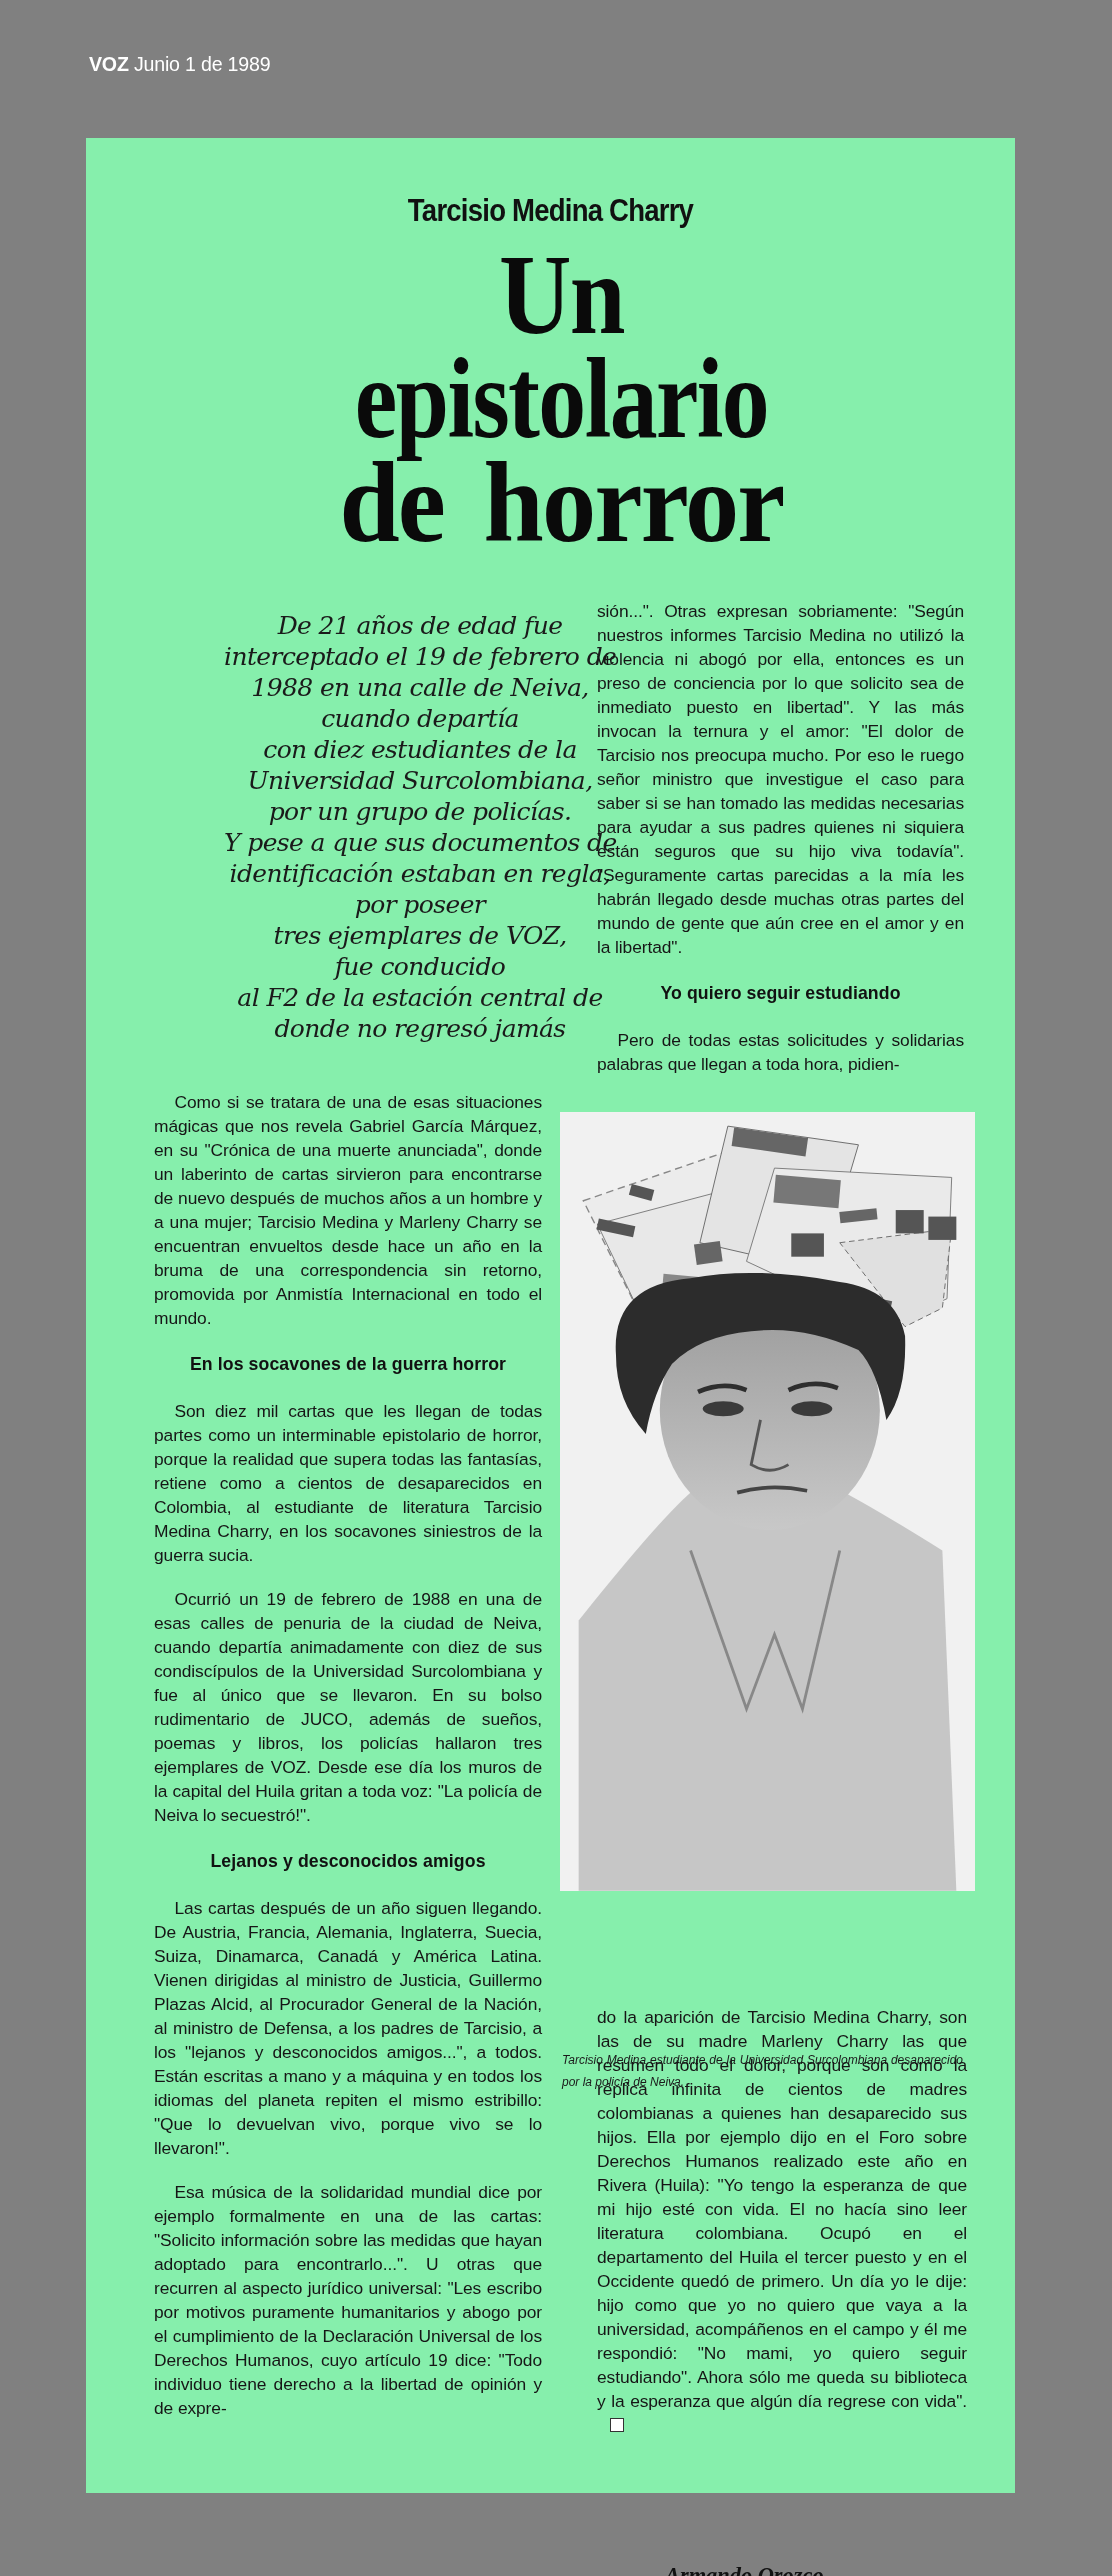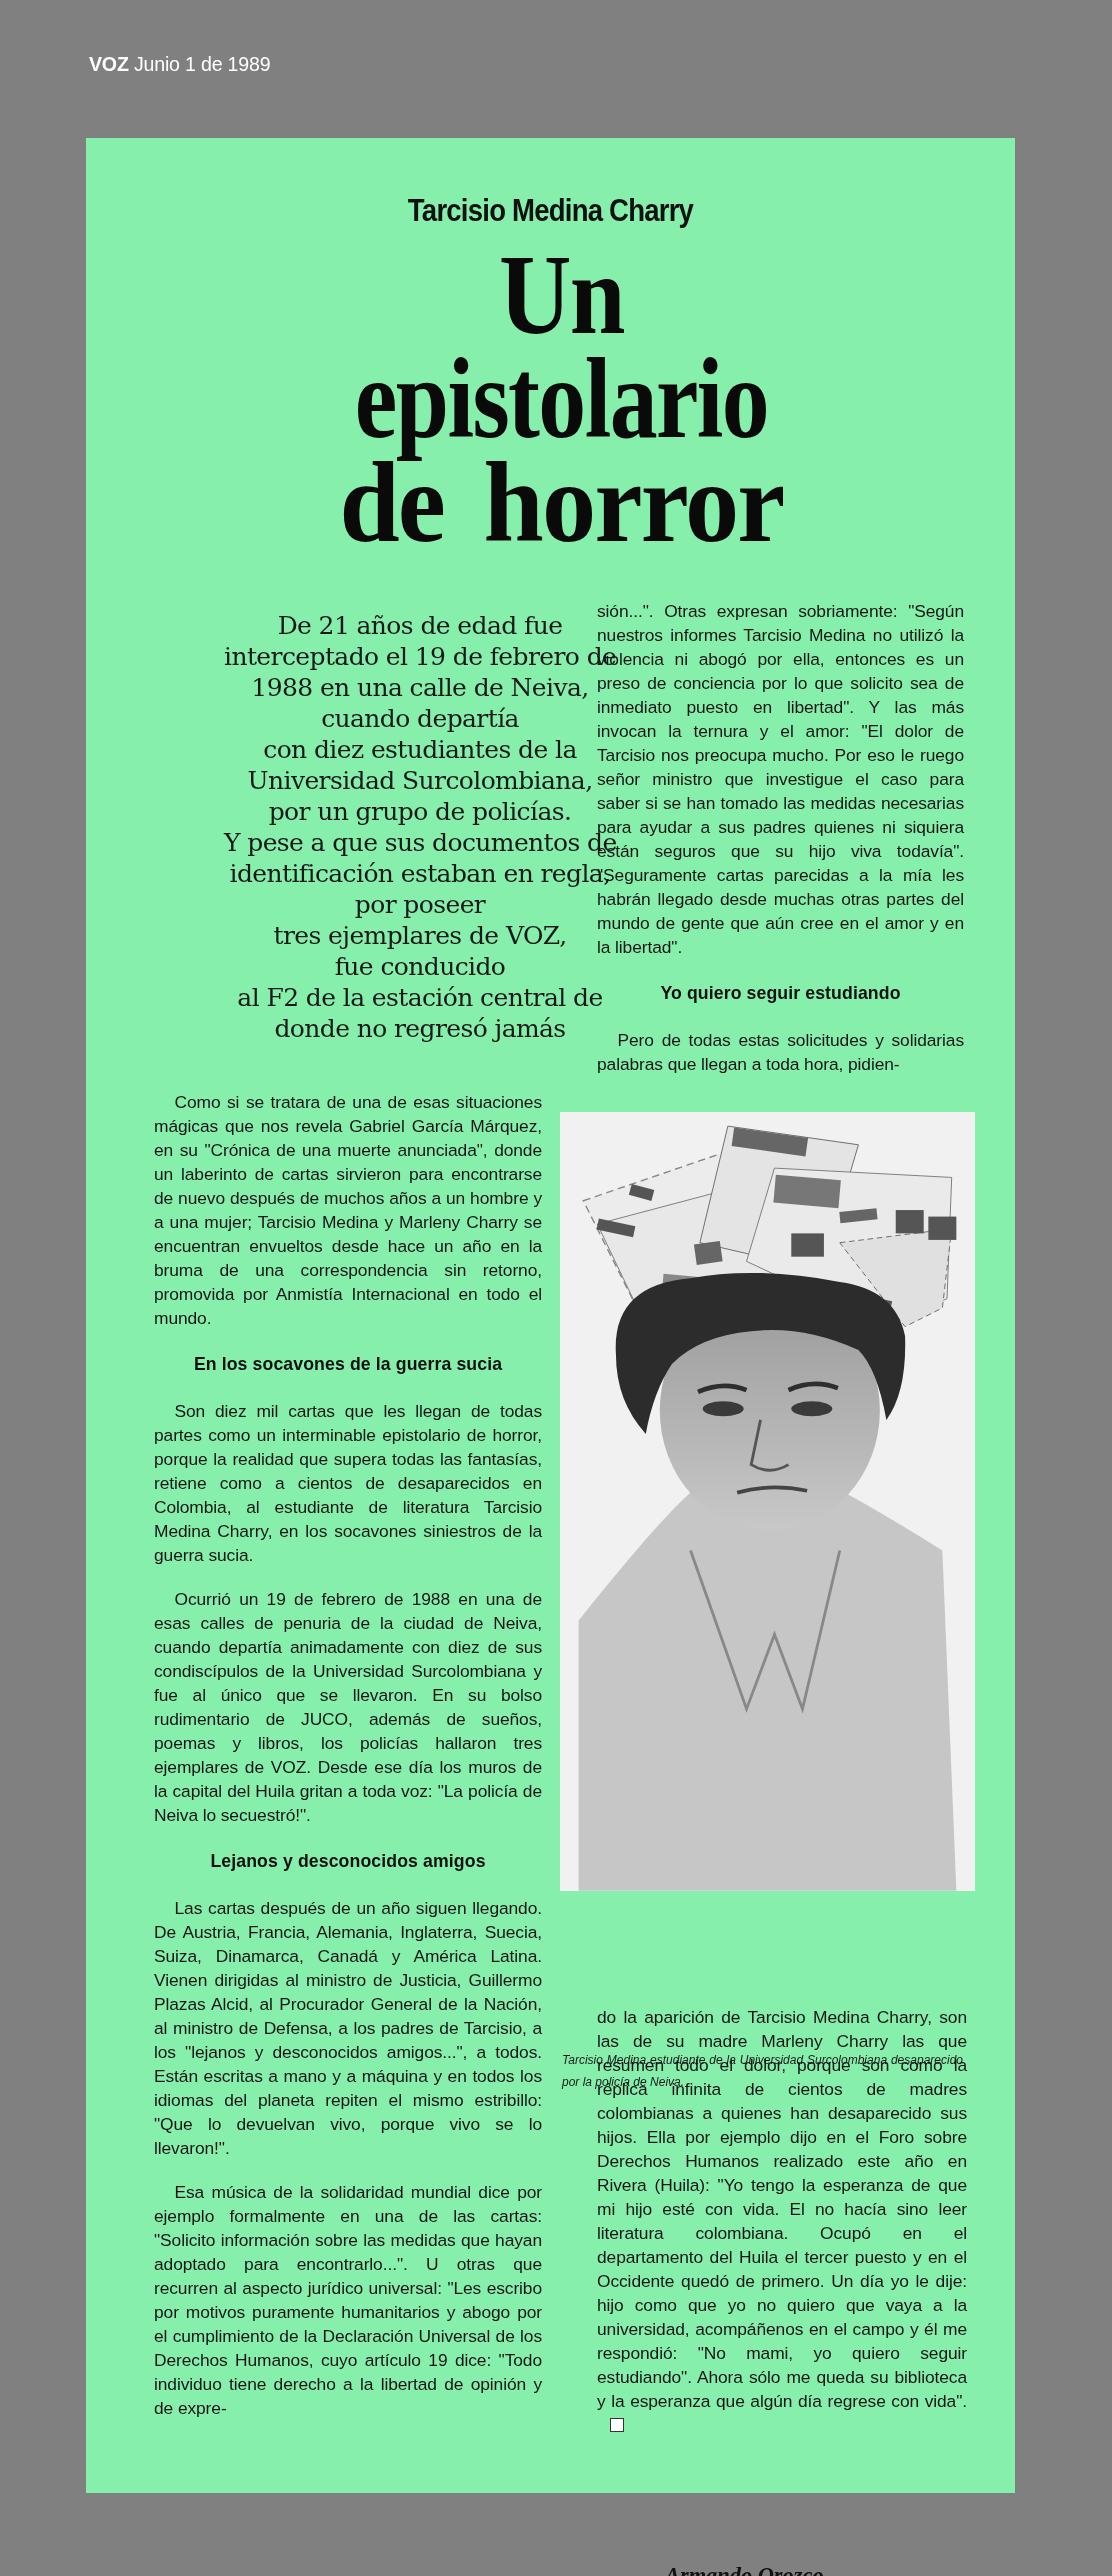--- a/index.html
+++ b/index.html
@@ -24,21 +24,21 @@
       position:absolute; left:149px; width:653px; top:105px; text-align:center;
       font-family:"Liberation Serif", serif; font-weight:bold; color:#0a0a0a;
       font-size:114px; line-height:104px; letter-spacing:-1.9px;
     }
     .headline span { display:block; }
     .headline .l1 { transform:scaleX(0.88); }
     .headline .l2 { transform:scaleX(0.84); }
     .headline .l3 { transform:scaleX(0.95); word-spacing:15px; }
     .intro {
       position:absolute; left:138px; width:392px; top:472px; text-align:center;
-      font-family:"DejaVu Serif", serif; font-size:25px; line-height:31px;
+      font-family:"DejaVu Serif", serif; font-style:italic; font-size:25px; line-height:31px;
       color:#1a1a1a; letter-spacing:-0.6px;
     }
     .intro span { display:block; white-space:nowrap; }
     .col {
       position:absolute; font-family:"Liberation Sans", sans-serif; font-size:17.4px;
       line-height:24px; color:#161616; text-align:justify; letter-spacing:-0.1px;
     }
     .col p { margin:0; text-indent:20.5px; }
     .col p + p { margin-top:20px; }
     .col h3 {
@@ -103,21 +103,21 @@
   </div>
 
   <div class="col right-top">
     <p class="noind">sión...". Otras expresan sobriamente: "Según nuestros informes Tarcisio Medina no utilizó la violencia ni abogó por ella, entonces es un preso de conciencia por lo que solicito sea de inmediato puesto en libertad". Y las más invocan la ternura y el amor: "El dolor de Tarcisio nos preocupa mucho. Por eso le ruego señor ministro que investigue el caso para saber si se han tomado las medidas necesarias para ayudar a sus padres quienes ni siquiera están seguros que su hijo viva todavía". "Seguramente cartas parecidas a la mía les habrán llegado desde muchas otras partes del mundo de gente que aún cree en el amor y en la libertad".</p>
     <h3>Yo quiero seguir estudiando</h3>
     <p>Pero de todas estas solicitudes y solidarias palabras que llegan a toda hora, pidien-</p>
   </div>
 
   <div class="col left-col" style="top:952px;">
     <p>Como si se tratara de una de esas situaciones mágicas que nos revela Gabriel García Márquez, en su "Crónica de una muerte anunciada", donde un laberinto de cartas sirvieron para encontrarse de nuevo después de muchos años a un hombre y a una mujer; Tarcisio Medina y Marleny Charry se encuentran envueltos desde hace un año en la bruma de una correspondencia sin retorno, promovida por Anmistía Internacional en todo el mundo.</p>
-    <h3>En los socavones de la guerra sucia</h3>
+    <h3>En los socavones de la guerra horror</h3>
     <p>Son diez mil cartas que les llegan de todas partes como un interminable epistolario de horror, porque la realidad que supera todas las fantasías, retiene como a cientos de desaparecidos en Colombia, al estudiante de literatura Tarcisio Medina Charry, en los socavones siniestros de la guerra sucia.</p>
     <p>Ocurrió un 19 de febrero de 1988 en una de esas calles de penuria de la ciudad de Neiva, cuando departía animadamente con diez de sus condiscípulos de la Universidad Surcolombiana y fue al único que se llevaron. En su bolso rudimentario de JUCO, además de sueños, poemas y libros, los policías hallaron tres ejemplares de VOZ. Desde ese día los muros de la capital del Huila gritan a toda voz: "La policía de Neiva lo secuestró!".</p>
     <h3>Lejanos y desconocidos amigos</h3>
     <p>Las cartas después de un año siguen llegando. De Austria, Francia, Alemania, Inglaterra, Suecia, Suiza, Dinamarca, Canadá y América Latina. Vienen dirigidas al ministro de Justicia, Guillermo Plazas Alcid, al Procurador General de la Nación, al ministro de Defensa, a los padres de Tarcisio, a los "lejanos y desconocidos amigos...", a todos. Están escritas a mano y a máquina y en todos los idiomas del planeta repiten el mismo estribillo: "Que lo devuelvan vivo, porque vivo se lo llevaron!".</p>
     <p>Esa música de la solidaridad mundial dice por ejemplo formalmente en una de las cartas: "Solicito información sobre las medidas que hayan adoptado para encontrarlo...". U otras que recurren al aspecto jurídico universal: "Les escribo por motivos puramente humanitarios y abogo por el cumplimiento de la Declaración Universal de los Derechos Humanos, cuyo artículo 19 dice: "Todo individuo tiene derecho a la libertad de opinión y de expre-</p>
   </div>
 
   <div class="photo" title="Retrato de Tarcisio Medina con cartas y sobres de correo aéreo al fondo">
     <svg width="415" height="779" viewBox="0 0 445 835">
       <defs>

